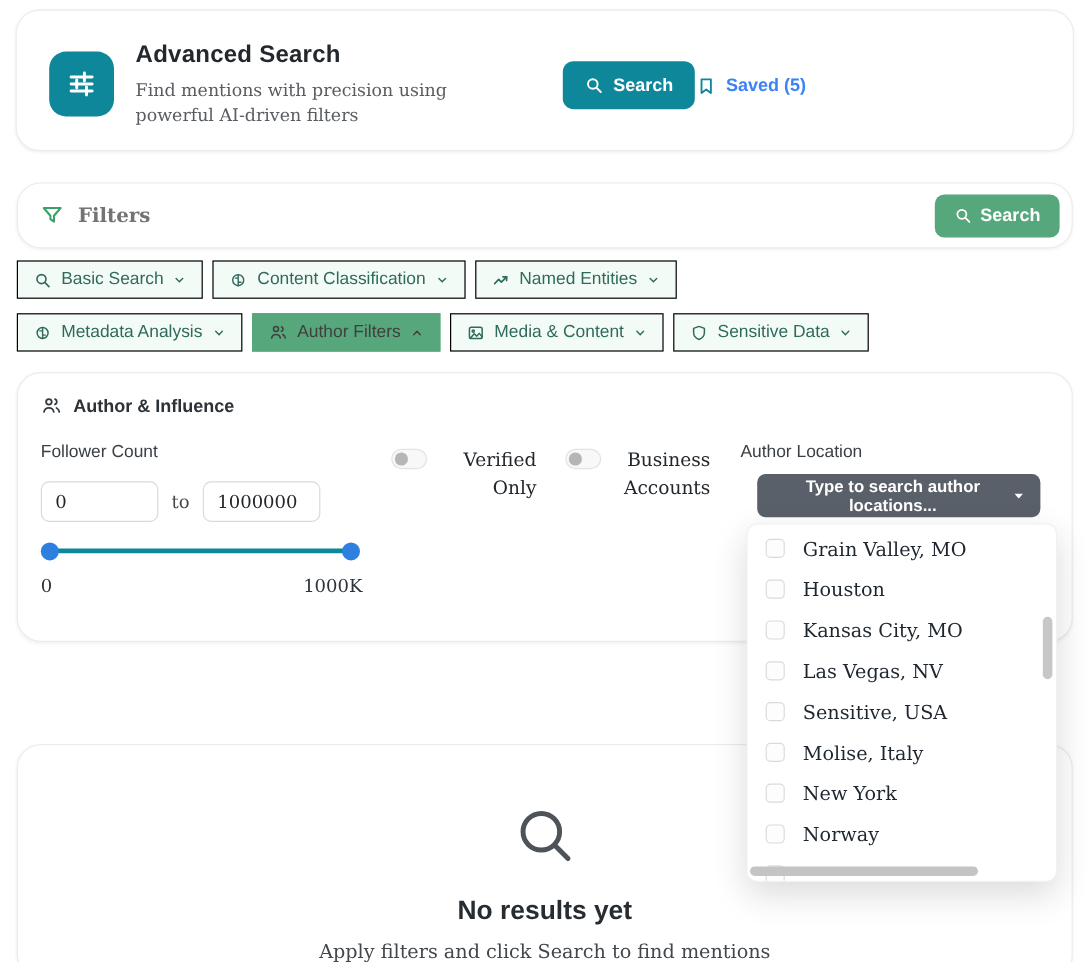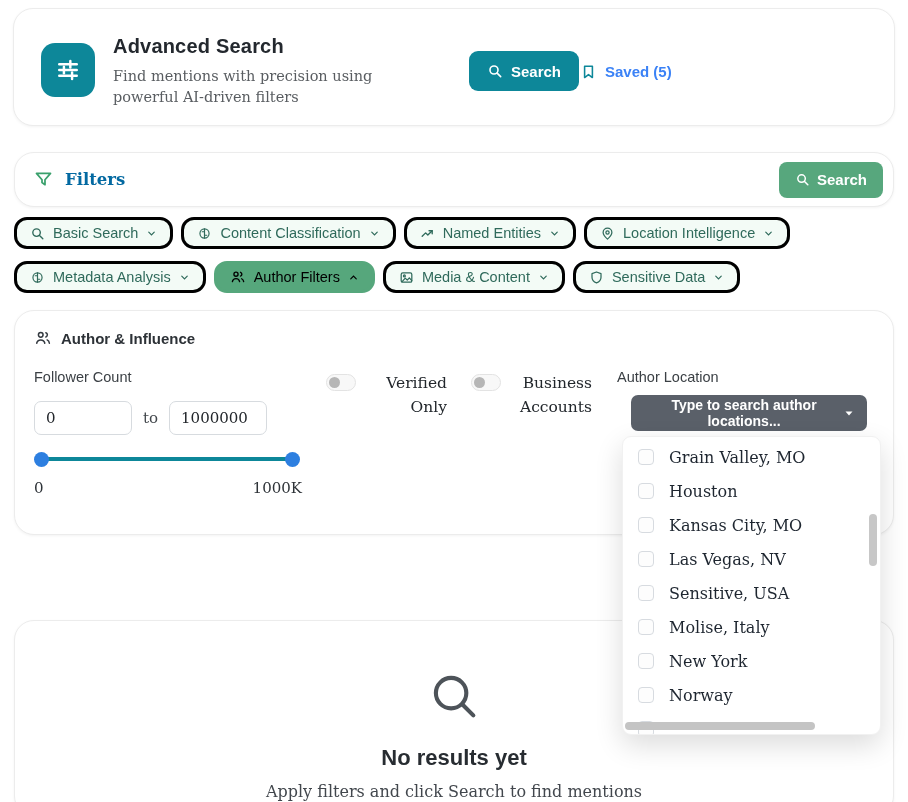--- a/index.html
+++ b/index.html
@@ -17,32 +17,32 @@
              font-size:14.5px; color:#595d61; line-height:1.48; }
   .hdr-search { position:absolute; left:455px; top:42px; height:40px; padding:0 18px; border:none; border-radius:9px;
                 background:#0d8799; color:#fff; font-family:inherit; font-size:15px; font-weight:700;
                 display:inline-flex; align-items:center; gap:8px; cursor:pointer; }
   .hdr-saved { position:absolute; left:566px; top:50px; height:24px; background:none; border:none; color:#3b82f6;
                font-family:inherit; font-size:15px; font-weight:700; display:inline-flex; align-items:center; gap:8px; cursor:pointer; }
 
   
   .filters-card { left:14px; top:152px; width:880px; height:55px; display:flex; align-items:center; }
   .funnel-wrap { margin-left:18px; display:flex; align-items:center; }
-  .filters-title { margin-left:11px; font-family:"DejaVu Serif", serif; font-weight:700; font-size:16.5px; color:#0369a1; }
+  .filters-title { margin-left:11px; font-family:"DejaVu Serif", serif; font-weight:700; font-size:16.5px; color:#737373; }
   .filters-search { margin-left:auto; margin-right:10px; height:36px; padding:0 16px; border:none; border-radius:8px;
                     background:#57a77d; color:#fff; font-family:inherit; font-size:15px; font-weight:700;
                     display:inline-flex; align-items:center; gap:7px; cursor:pointer; }
 
   
   .chip-row { position:absolute; left:14px; display:flex; gap:8px; }
   .chip-row1 { top:217px; } .chip-row2 { top:261px; }
-  .chip { height:32px; padding:0 13px; border:3px solid #000000; border-radius:13px; background:#f3fbf6;
+  .chip { height:32px; padding:0 13px; border:1px solid #000000; border-radius:0; background:#f3fbf6;
           color:#2f6a5b; font-family:inherit; font-size:14.5px; display:inline-flex; align-items:center; gap:8px; cursor:pointer; }
   .chip svg { flex:0 0 auto; }
-  .chip.active { background:#56a77c; border-color:#56a77c; color:#000000; }
+  .chip.active { background:#56a77c; border-color:#56a77c; color:#404040; }
 
   
   .author-card { left:14px; top:310px; width:880px; height:225px; }
   .panel-head { position:absolute; left:19px; top:18px; display:flex; align-items:center; gap:9px; }
   .panel-title { font-size:15px; font-weight:700; color:#2d3237; }
   .fc-label { position:absolute; left:19px; top:58px; font-size:14.5px; color:#3b4045; }
   .fc-inputs { position:absolute; left:19px; top:84px; display:flex; align-items:center; }
   .num-input { width:98px; height:34px; border:1px solid #d7dbdf; border-radius:7px; padding:0 11px;
                font-family:"DejaVu Serif", serif; font-size:15px; color:#22262b; background:#fff; }
   .to-sep { margin:14px 11px; font-family:"DejaVu Serif", serif; font-size:15px; color:#42474c; }
@@ -158,30 +158,20 @@
     <button class="chip">
       <svg width="15" height="15" viewBox="0 0 24 24" fill="none" stroke="currentColor" stroke-width="2.2" stroke-linecap="round" stroke-linejoin="round">
         <path d="M3.5 16.5 l5.5 -5.5 3.5 3.5 7 -7"></path>
           <path d="M14.5 7.5 h5 v5"></path>
         </svg>
       <span>Named Entities</span>
       <svg width="11" height="11" viewBox="0 0 24 24" fill="none" stroke="currentColor" stroke-width="2.6" stroke-linecap="round">
           <path d="M6 9 l6 6 6 -6"></path>
         </svg>
     </button>
-    <button class="chip">
-      <svg width="15" height="15" viewBox="0 0 24 24" fill="none" stroke="currentColor" stroke-width="2" stroke-linecap="round" stroke-linejoin="round">
-        <path d="M12 21 c-4.5 -4 -7 -7.3 -7 -10.6 a7 7 0 0 1 14 0 c0 3.3 -2.5 6.6 -7 10.6 z"></path>
-          <circle cx="12" cy="10.2" r="2.6"></circle>
-        </svg>
-      <span>Location Intelligence</span>
-      <svg width="11" height="11" viewBox="0 0 24 24" fill="none" stroke="currentColor" stroke-width="2.6" stroke-linecap="round">
-          <path d="M6 9 l6 6 6 -6"></path>
-        </svg>
-    </button>
   </div>
 
   <div class="chip-row chip-row2">
     <button class="chip">
       <svg width="15" height="15" viewBox="0 0 24 24" fill="none" stroke="currentColor" stroke-width="1.9" stroke-linecap="round">
         <circle cx="12" cy="12" r="7.3"></circle>
           <path d="M12 4.7 v14.6 M8.3 9.2 h3.7 M12 14.8 h3.7"></path>
         </svg>
       <span>Metadata Analysis</span>
       <svg width="11" height="11" viewBox="0 0 24 24" fill="none" stroke="currentColor" stroke-width="2.6" stroke-linecap="round">

